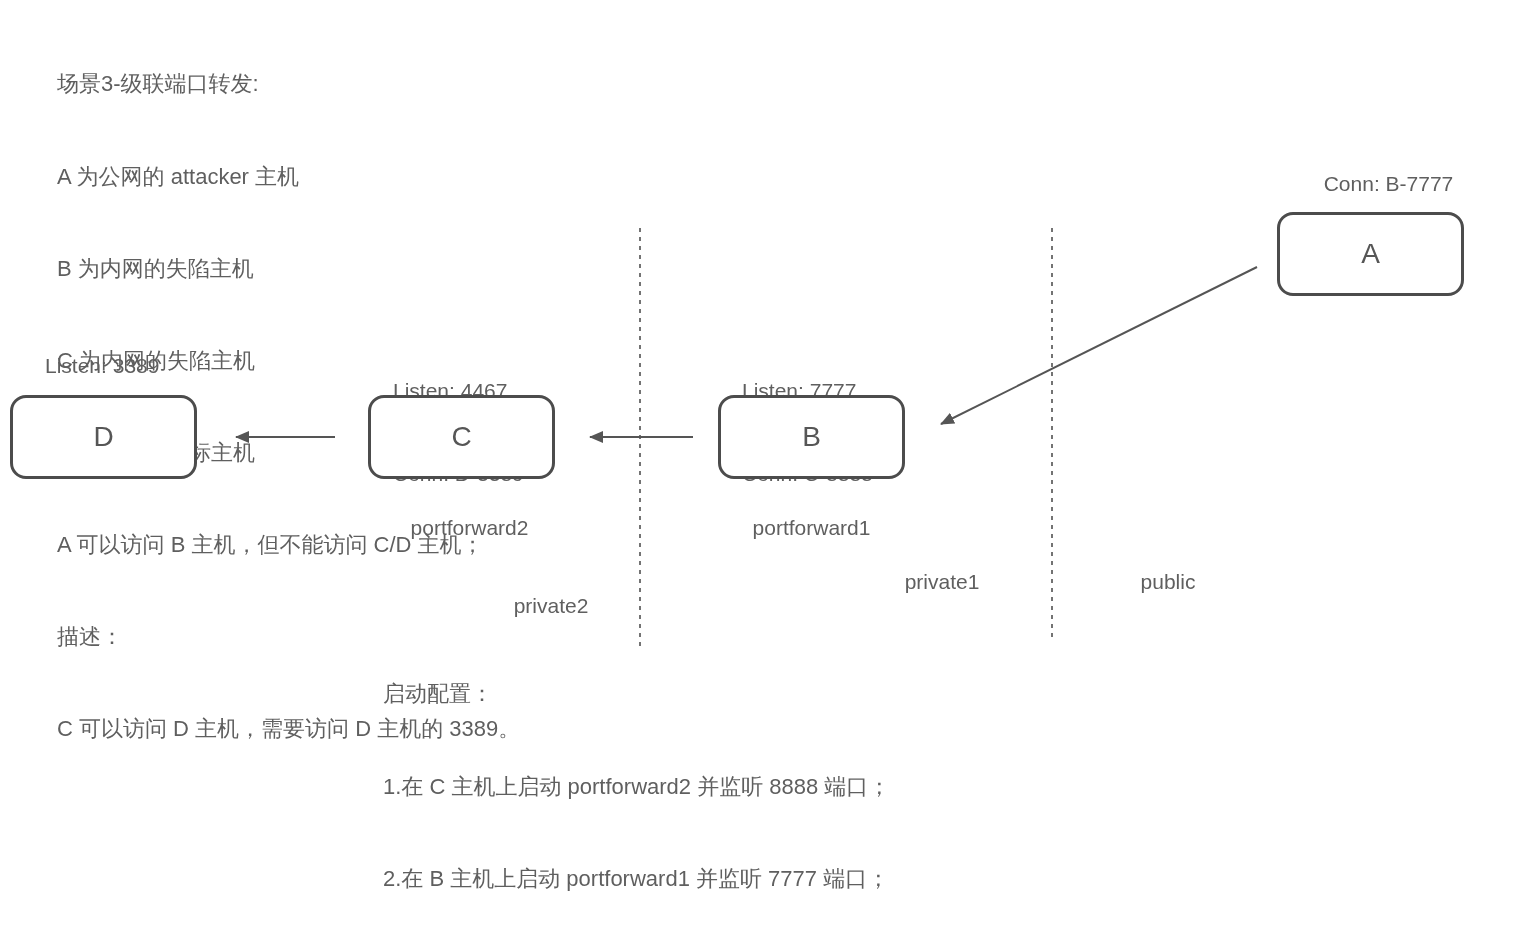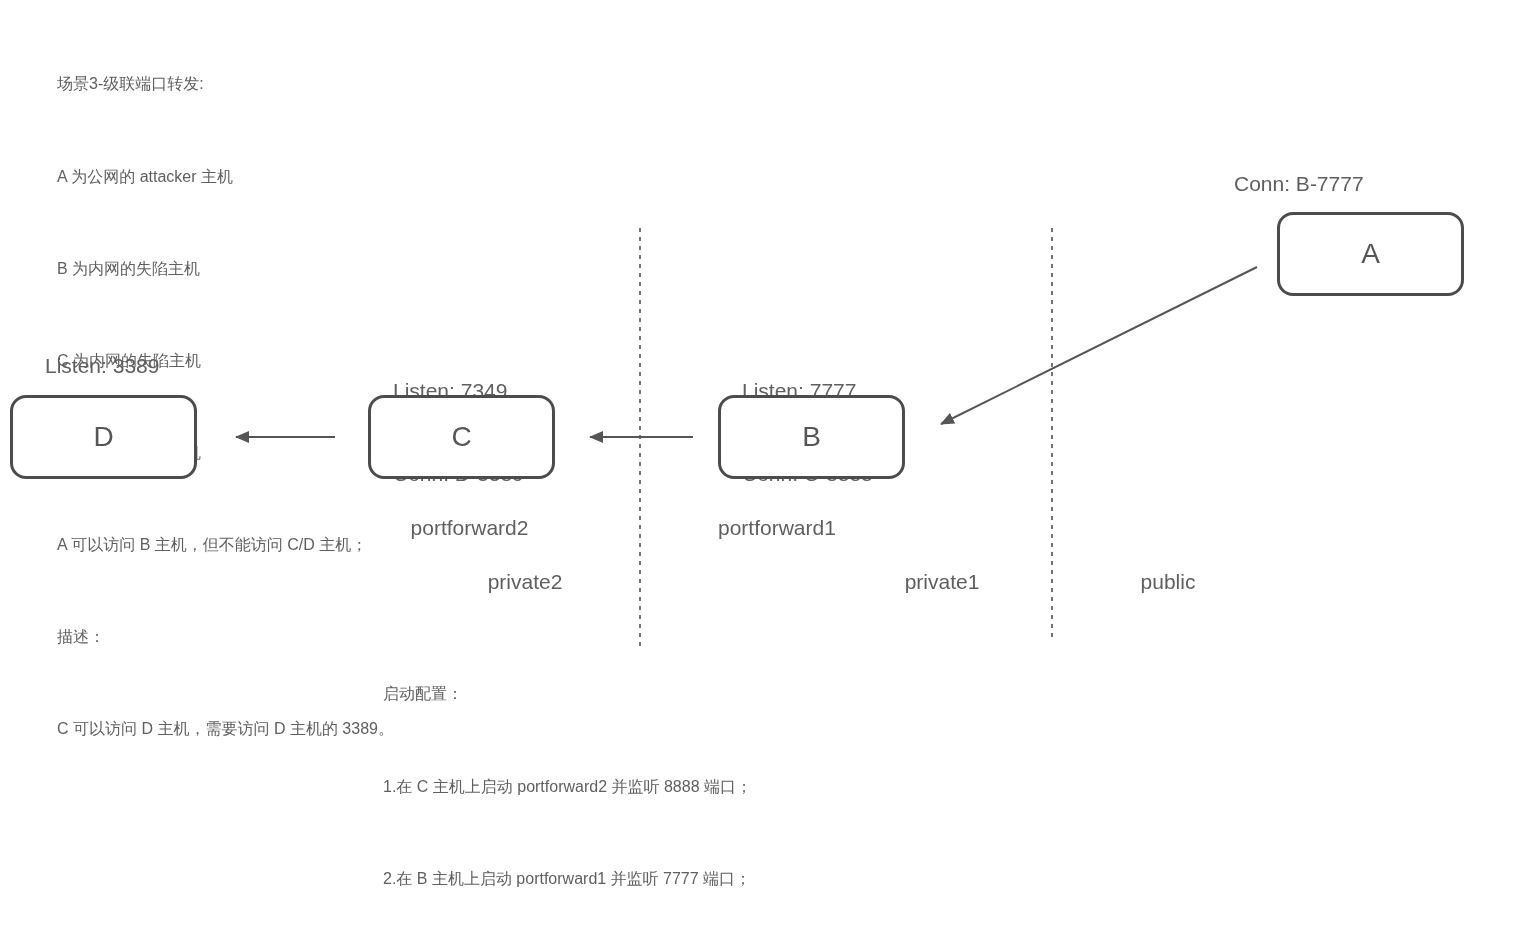--- a/index.html
+++ b/index.html
@@ -11,21 +11,21 @@
     position: relative;
     width: 1524px;
     height: 944px;
     background: #ffffff;
     font-family: "Liberation Sans", "DejaVu Sans", sans-serif;
     color: #5f5f5f;
     overflow: hidden;
   }
   .textblock {
     position: absolute;
-    font-size: 16px;
+    font-size: 22px;
     line-height: 30.7px;
     color: #5f5f5f;
     white-space: pre;
   }
   #scenario-text { left: 57px; top: 8px; }
   #notes-text    { left: 383px; top: 618px; }
 
   .node-box {
     position: absolute;
     width: 181px;
@@ -44,36 +44,36 @@
   #node-c { left: 368px;  top: 395px; }
   #node-d { left: 10px;   top: 395px; }
 
   .node-sublabel {
     position: absolute;
     font-size: 21px;
     line-height: 27.5px;
     color: #5f5f5f;
     white-space: pre;
   }
-  #label-a-conn   { left: 1234px; top: 170px; width: 187px; text-align: left; }
+  #label-a-conn   { left: 1295px; top: 170px; width: 187px; text-align: center; }
   #label-b-ports  { left: 742px;  top: 322px; }
   #label-c-ports  { left: 393px;  top: 322px; }
   #label-d-ports  { left: 45px;   top: 352px; }
-  #label-b-tool   { left: 718px;  top: 514px; width: 187px; }
+  #label-b-tool   { left: 718px;  top: 514px; width: 187px; text-align: center; }
   #label-c-tool   { left: 376px;  top: 514px; width: 187px; text-align: center; }
 
   .zone-label {
     position: absolute;
     top: 570px;
     width: 200px;
     text-align: center;
     font-size: 21px;
     color: #5f5f5f;
   }
-  #zone-private2 { left: 425px; }
+  #zone-private2 { left: 451px; margin-top: 24px; }
   #zone-private1 { left: 842px; }
   #zone-public   { left: 1068px; }
 
   #diagram-svg {
     position: absolute;
     left: 0;
     top: 0;
     pointer-events: none;
   }
 </style>
@@ -114,21 +114,21 @@
   <div id="label-b-ports" class="node-sublabel">
     <div>Listen: 7777</div>
     <div>Conn: C-8888</div>
   </div>
   <div id="node-b" class="node-box">
     <span>B</span>
   </div>
   <div id="label-b-tool" class="node-sublabel">portforward1</div>
 
   <div id="label-c-ports" class="node-sublabel">
-    <div>Listen: 7349</div>
+    <div>Listen: 4467</div>
     <div>Conn: D-3389</div>
   </div>
   <div id="node-c" class="node-box">
     <span>C</span>
   </div>
   <div id="label-c-tool" class="node-sublabel">portforward2</div>
 
   <div id="label-d-ports" class="node-sublabel">Listen: 3389</div>
   <div id="node-d" class="node-box">
     <span>D</span>

